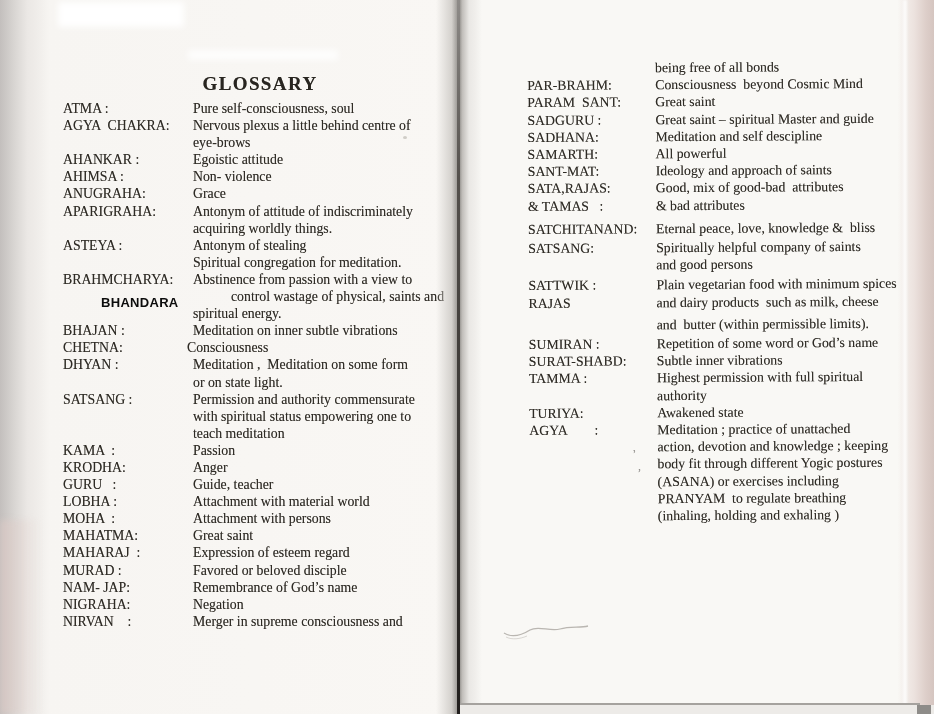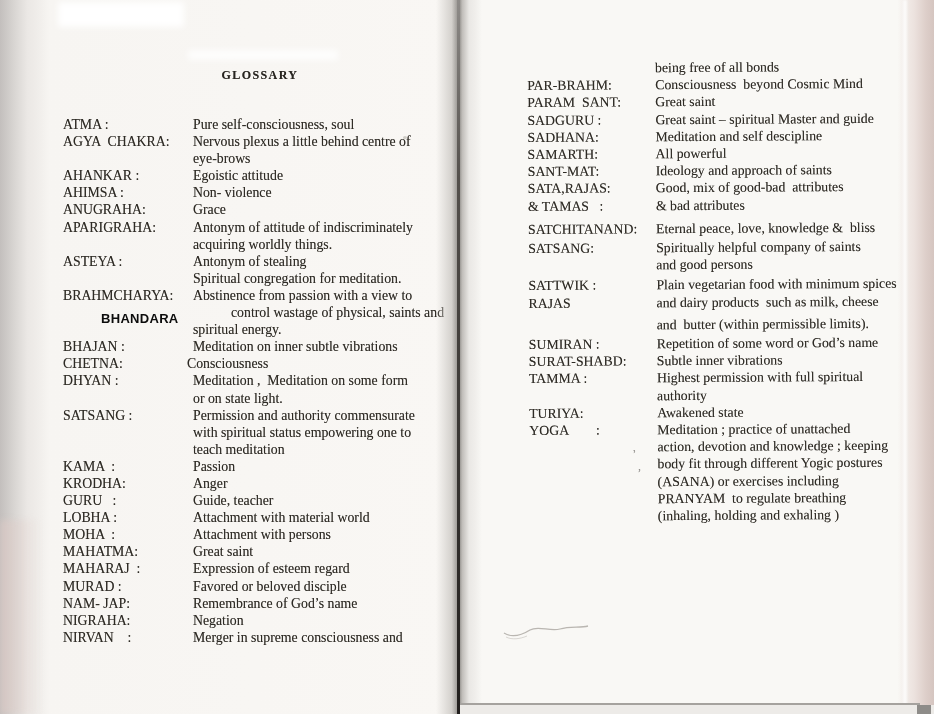--- a/index.html
+++ b/index.html
@@ -36,28 +36,28 @@
   .paper-speck{position:absolute;left:403px;top:136px;width:4px;height:3px;border-radius:50%;
     background:#c6c2bc;opacity:.8;}
   .pencil-scribble{position:absolute;left:500px;top:618px;width:92px;height:26px;}
   .pencil-tick{position:absolute;font-family:"Liberation Serif",serif;color:#6f6c68;font-size:12px;opacity:.8;}
   .tick-upper{left:633px;top:447px;transform:rotate(-12deg);}
   .tick-lower{left:638px;top:459px;}
 
   
   .page-title{
     position:absolute;left:75px;top:60px;width:370px;text-align:center;
-    font-weight:bold;font-size:12px;letter-spacing:1.4px;color:#282520;
+    font-weight:bold;font-size:19px;letter-spacing:1.4px;color:#282520;
     text-shadow:0 0 .6px rgba(40,38,32,.5);
   }
   .glist{
     position:absolute;font-size:13.8px;line-height:17.1px;
     text-shadow:0 0 .6px rgba(46,43,37,.45);
   }
-  #left-list{left:63px;top:100px;width:396px;margin-top:16px;}
+  #left-list{left:63px;top:100px;width:396px;}
   #right-list{left:527px;top:60px;width:402px;line-height:17.2px;
     transform:rotate(-0.35deg);transform-origin:0 0;}
   .grow{display:flex;}
   .term{flex:0 0 130px;white-space:pre;}
   #right-list .term{flex-basis:128px;}
   .def{white-space:pre;}
   .grow.inserted .term{
     font-family:"Liberation Sans", sans-serif;font-weight:700;font-size:13px;
     color:#0c0c0c;position:relative;top:6px;letter-spacing:.3px;text-shadow:none;padding-left:38px;
   }
@@ -279,21 +279,21 @@
       </div>
       <div class="grow">
         <span class="term"></span>
         <span class="def">authority</span>
       </div>
       <div class="grow">
         <span class="term">TURIYA:</span>
         <span class="def">Awakened state</span>
       </div>
       <div class="grow">
-        <span class="term">YOGA        :</span>
+        <span class="term">AGYA        :</span>
         <span class="def">Meditation ; practice of unattached</span>
       </div>
       <div class="grow">
         <span class="term"></span>
         <span class="def">action, devotion and knowledge ; keeping</span>
       </div>
       <div class="grow">
         <span class="term"></span>
         <span class="def">body fit through different Yogic postures</span>
       </div>

